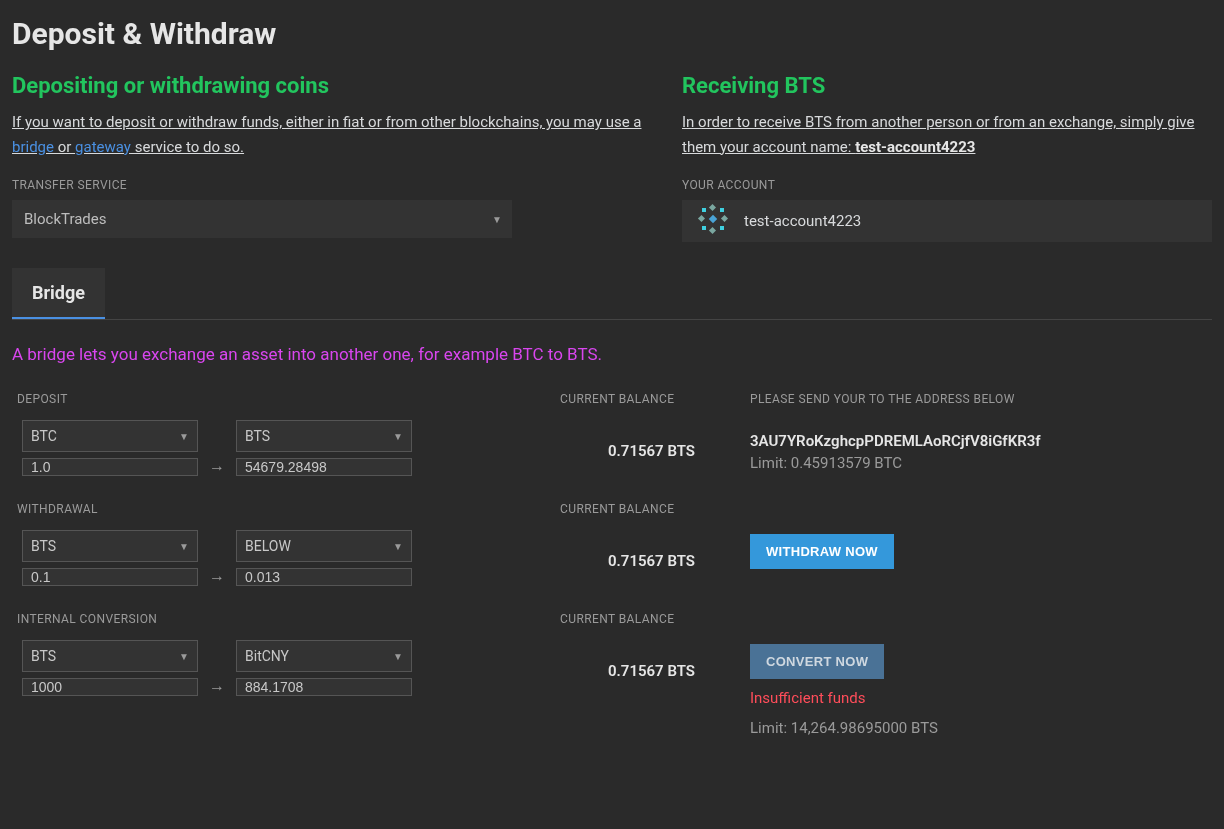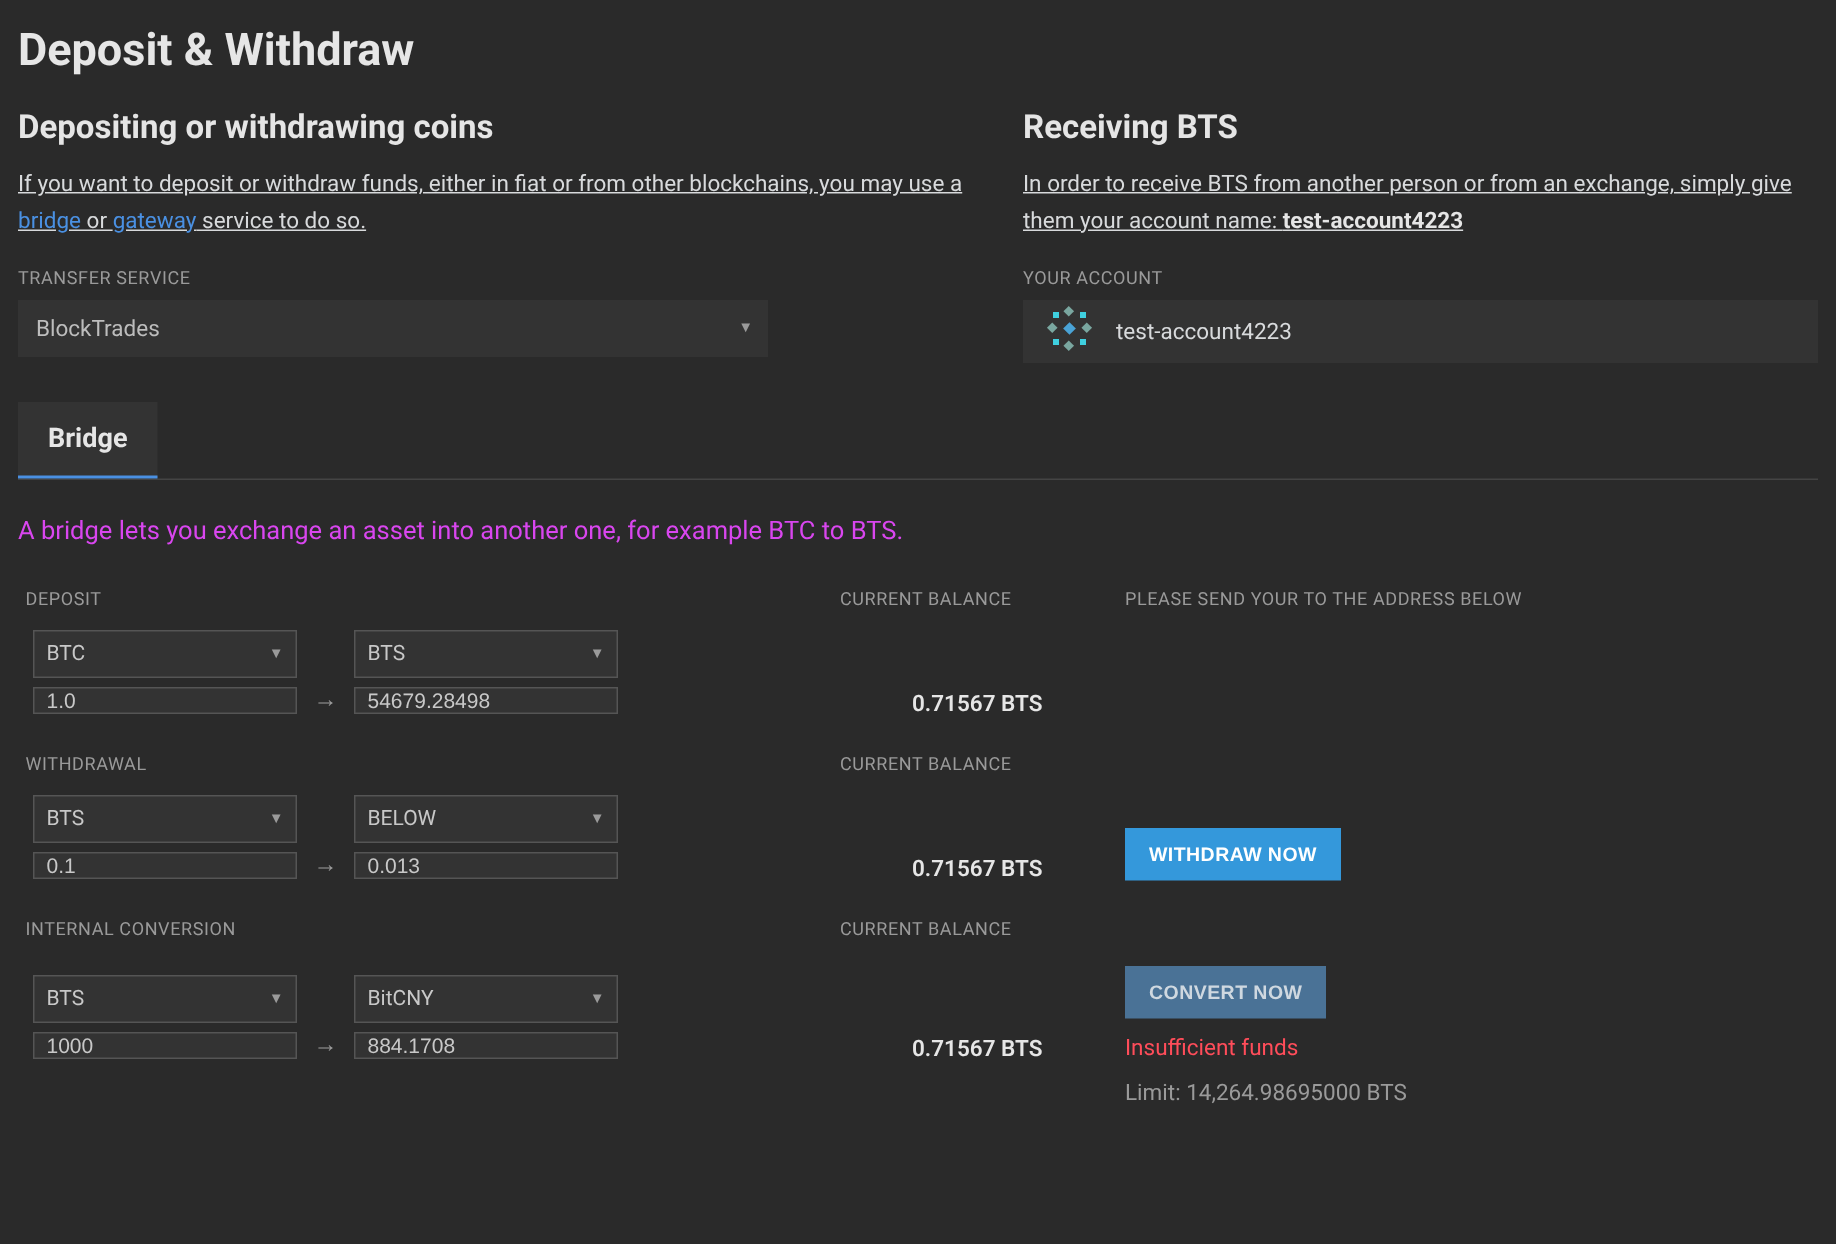--- a/index.html
+++ b/index.html
@@ -5,21 +5,21 @@
   * { box-sizing: border-box; margin: 0; padding: 0; }
   body {
     background: #2a2a2a;
     color: #d8dadc;
     font-family: "Segoe UI", Roboto, Arial, sans-serif;
     width: 1224px;
     padding: 0 12px 30px 12px;
     font-size: 15px;
   }
   h1 { font-size: 30px; font-weight: 700; color: #e6e6e6; margin: 16px 0 22px 0; }
-  h2 { font-size: 22px; font-weight: 700; color: #e5e5e5; margin: 0 0 12px 0; }
+  h2 { font-size: 22px; font-weight: 700; color: #22c55e; margin: 0 0 12px 0; }
   .top-row { display: flex; gap: 0; }
   .top-left { width: 670px; }
   .top-right { flex: 1; }
   .intro { font-size: 15px; line-height: 1.65; color: #d8dadc; margin-bottom: 18px; text-decoration: underline; }
   .link { color: #4a90e2; cursor: pointer; }
   .bold { font-weight: 700; color: #e6e6e6; }
   .label-small { font-size: 12px; letter-spacing: 0.4px; color: #9a9a9a; margin-bottom: 8px; }
   .select-box {
     background: #333333;
     height: 38px;
@@ -51,21 +51,21 @@
     background: #333333;
     padding: 14px 20px;
     font-size: 18px;
     font-weight: 700;
     color: #e6e6e6;
     border-bottom: 2px solid #4a90e2;
     cursor: pointer;
   }
   .tab-desc { font-size: 17px; color: #d946ef; margin: 24px 0 28px 0; }
 
-  .section-row { display: flex; align-items: center; margin-top: 4px; margin-bottom: 4px; }
+  .section-row { display: flex; align-items: flex-start; margin-top: 4px; margin-bottom: 4px; }
   .heads-row { display: flex; margin-top: 6px; }
   .col-a { width: 548px; padding-left: 5px; }
   .col-b { width: 190px; }
   .col-c { flex: 1; }
   .head-label { font-size: 12px; letter-spacing: 0.4px; color: #9a9a9a; margin-bottom: 10px; }
 
   .pair-widget { display: flex; align-items: center; gap: 10px; padding-left: 5px; margin-bottom: 20px; }
   .pair-col { display: flex; flex-direction: column; gap: 6px; width: 176px; }
   .asset-select {
     background: #333333;
@@ -177,20 +177,24 @@
           <span>BTS</span>
           <span class="caret-abs">▼</span>
         </div>
         <input class="amount-input" value="54679.28498" style="">
       </div>
     </div>
   </div>
   <div class="col-b">
     <div class="balance-val">0.71567 BTS</div>
   </div>
+  <div class="col-c">
+    <div class="addrline">3AU7YRoKzghcpPDREMLAoRCjfV8iGfKR3f</div>
+    <div class="limitline">Limit: 0.45913579 BTC</div>
+  </div>
 </div>
 
 <div class="heads-row">
   <div class="col-a head-label">WITHDRAWAL</div>
   <div class="col-b head-label">CURRENT BALANCE</div>
   <div class="col-c"></div>
 </div>
 <div class="section-row">
   <div class="col-a">
     <div class="pair-widget">

